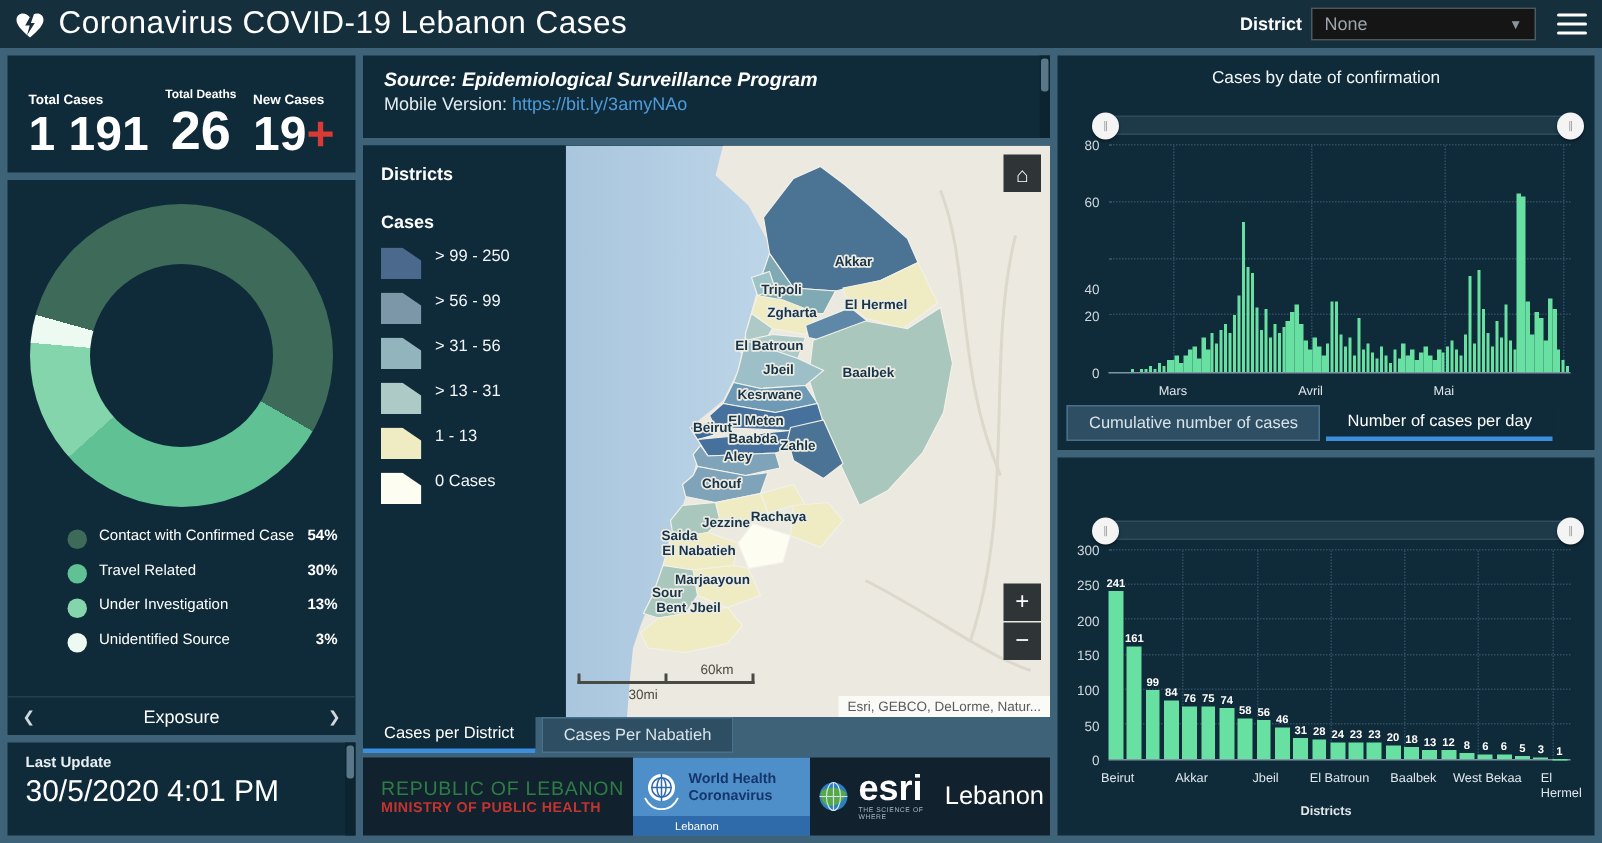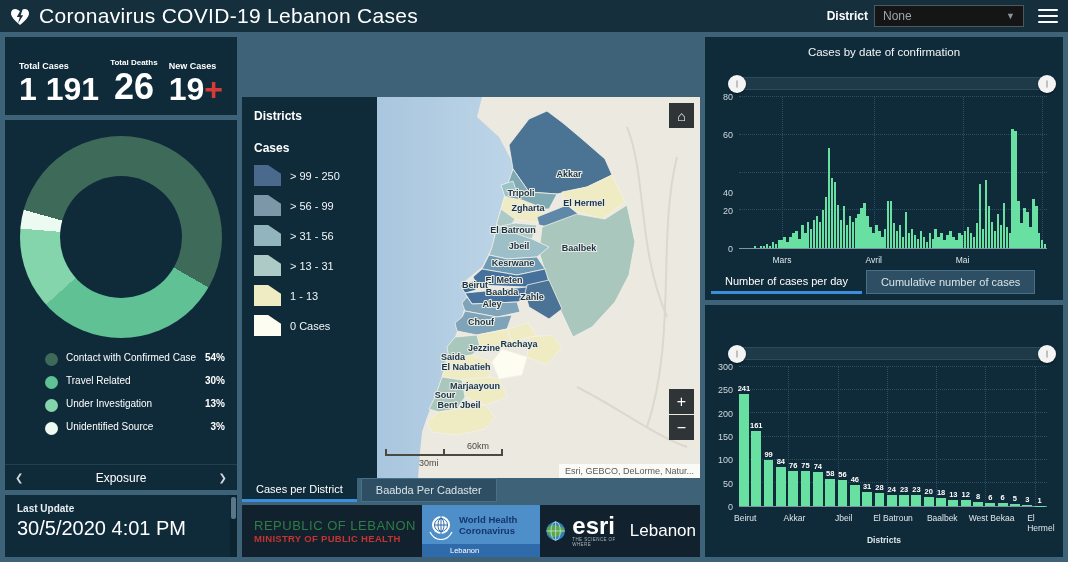--- a/index.html
+++ b/index.html
@@ -52,21 +52,21 @@
   
   #source-panel { left:242px; top:37px; width:458px; height:55px; padding:8px 14px; }
   #source-panel .src { font-size:13px; font-weight:bold; font-style:italic; }
   #source-panel .mv { font-size:12px; margin-top:2px; color:#e6edf1; }
   #source-panel .mv a { color:#4F9BD8; text-decoration:none; }
 
   #map-panel { left:242px; top:97px; width:458px; height:381px; display:flex; }
   #map-legend { width:135px; padding:12px 12px; background:#0F2B3A; z-index:2; }
   #map-legend .t1 { font-size:12px; font-weight:bold; margin-bottom:18px; }
   #map-legend .t2 { font-size:12px; font-weight:bold; margin-bottom:10px; }
-  .lg-item { display:flex; align-items:center; margin-bottom:9px; }
+  .lg-item { display:flex; margin-bottom:9px; }
   .lg-swatch { width:27px; height:21px; margin-right:9px; clip-path:polygon(0 0, 52% 0, 100% 42%, 100% 100%, 0 100%); }
   .lg-label { font-size:11px; color:#f2f6f8; }
   #map-view { position:relative; flex:1; overflow:hidden; }
   #map-svg { position:absolute; left:0; top:0; }
   .map-btn { position:absolute; width:25px; height:25px; background:#2F3437; color:#fff; display:flex; align-items:center; justify-content:center; cursor:pointer; }
   #home-btn { right:6px; top:6px; font-size:14px; }
   #zoom-in { right:6px; bottom:64px; font-size:16px; }
   #zoom-out { right:6px; bottom:38px; font-size:16px; }
   #scalebar { position:absolute; left:8px; bottom:22px; width:118px; color:#4a4a44; }
   #scalebar .km { font-size:9px; position:absolute; right:14px; top:-13px; }
@@ -185,20 +185,30 @@
   </div>
 
   <div id="update-panel" class="panel">
     <div class="lbl">Last Update</div>
     <div class="val">30/5/2020 4:01 PM</div>
     <div class="vscroll">
         <div class="thumb"></div>
       </div>
   </div>
 
+  <div id="source-panel" class="panel">
+    <div class="src">Source: Epidemiological Surveillance Program</div>
+    <div class="mv">
+      <span>Mobile Version:</span>
+      <a href="#">https://bit.ly/3amyNAo</a>
+    </div>
+    <div class="vscroll">
+        <div class="thumb"></div>
+      </div>
+  </div>
 
   <div id="map-panel" class="panel">
     <div id="map-legend">
       <div class="t1">Districts</div>
       <div class="t2">Cases</div>
       <div id="legend-items">
           <div class="lg-item">
             <span class="lg-swatch" style="background:#4A698D"></span>
             <span class="lg-label">&gt; 99 - 250</span>
           </div>
@@ -297,21 +307,21 @@
             <i style="right:0"></i>
           </div>
         <span class="mi">30mi</span>
       </div>
       <div id="attrib">Esri, GEBCO, DeLorme, Natur...</div>
     </div>
   </div>
 
   <div id="map-tabs">
     <div class="tab active">Cases per District</div>
-    <div class="tab inactive">Baabda Per Cadaster</div>
+    <div class="tab inactive">Cases Per Nabatieh</div>
   </div>
 
   <div id="logos-panel" class="panel">
     <div id="moph">
       <svg width="34" height="42" viewBox="0 0 34 42">
         <polygon points="17,2 29,14 22,13 31,22 23,21 32,30 2,30 11,21 3,22 12,13 5,14" fill="#2E7D32"></polygon>
         <path d="M17 16 C13 20 11 26 12 34 L15 40 L17 30 L19 40 L22 34 C23 26 21 20 17 16 Z" fill="#F4F2E8"></path>
       </svg>
       <div class="txt">
         <div class="l1">REPUBLIC OF LEBANON</div>
@@ -475,22 +485,22 @@
         <div class="ylab" style="left: 2px; top: 131px; margin-top: 20px;">40</div>
         <div class="ylab" style="left: 2px; top: 93px;">60</div>
         <div class="ylab" style="left: 2px; top: 55px;">80</div>
       </div>
     <div id="daily-xlabs">
         <div class="xlab" style="left: 76.9423px; top: 218px;">Mars</div>
         <div class="xlab" style="left: 168.75px; top: 218px;">Avril</div>
         <div class="xlab" style="left: 257.596px; top: 218px;">Mai</div>
       </div>
     <div id="daily-tabs">
+      <div class="tab inactive">Cumulative number of cases</div>
       <div class="tab active">Number of cases per day</div>
-      <div class="tab inactive">Cumulative number of cases</div>
     </div>
   </div>
 
   <div id="dist-panel" class="panel chart-panel">
     <div class="slider" style="top:42px">
       <div class="handle left">∥</div>
       <div class="handle right">∥</div>
     </div>
     <div id="dist-plot" class="plot" style="top:62px; height:140px;">
         <div class="grid-h" style="bottom: 16.6667%;"></div>

